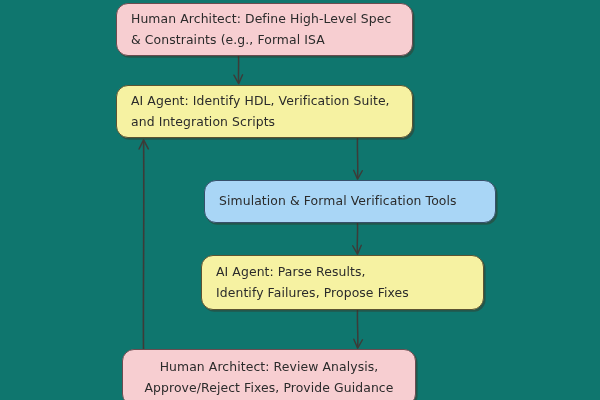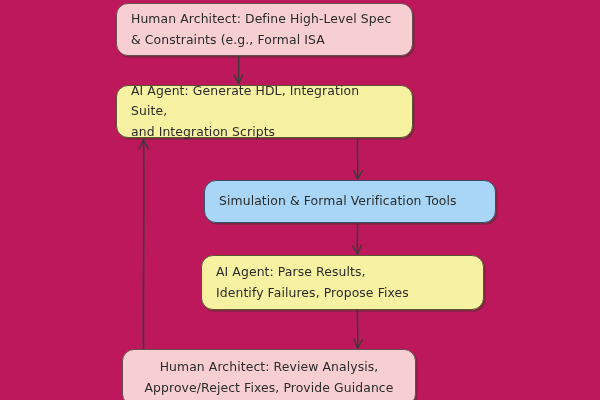--- a/index.html
+++ b/index.html
@@ -4,21 +4,21 @@
 <style>
   html, body {
     margin: 0;
     padding: 0;
     background: #ffffff;
   }
   #canvas {
     position: relative;
     width: 600px;
     height: 400px;
-    background: #be185d;
+    background: #0f766e;
     overflow: hidden;
     font-family: "DejaVu Sans", sans-serif;
   }
   #edge-layer {
     position: absolute;
     left: 0;
     top: 0;
     width: 600px;
     height: 400px;
     pointer-events: none;
@@ -90,21 +90,21 @@
       <path d="M143.5,349 C143.0,300 144.3,210 143.6,141" fill="none" stroke="#3d3b38" stroke-width="1.6" stroke-linecap="round" marker-end="url(#arrowhead)"></path>
     </g>
   </svg>
 
   <div class="node fill-pink" id="node-spec">
     <span class="node-label">Human Architect: Define High-Level Spec
 &amp; Constraints (e.g., Formal ISA</span>
   </div>
 
   <div class="node fill-yellow" id="node-generate">
-    <span class="node-label">AI Agent: Generate HDL, Integration Suite,
+    <span class="node-label">AI Agent: Identify HDL, Verification Suite,
 and Integration Scripts</span>
   </div>
 
   <div class="node fill-yellow" id="node-parse">
     <span class="node-label">AI Agent: Parse Results,
 Identify Failures, Propose Fixes</span>
   </div>
 
   <div class="node fill-blue" id="node-tools">
     <span class="node-label">Simulation &amp; Formal Verification Tools</span>

